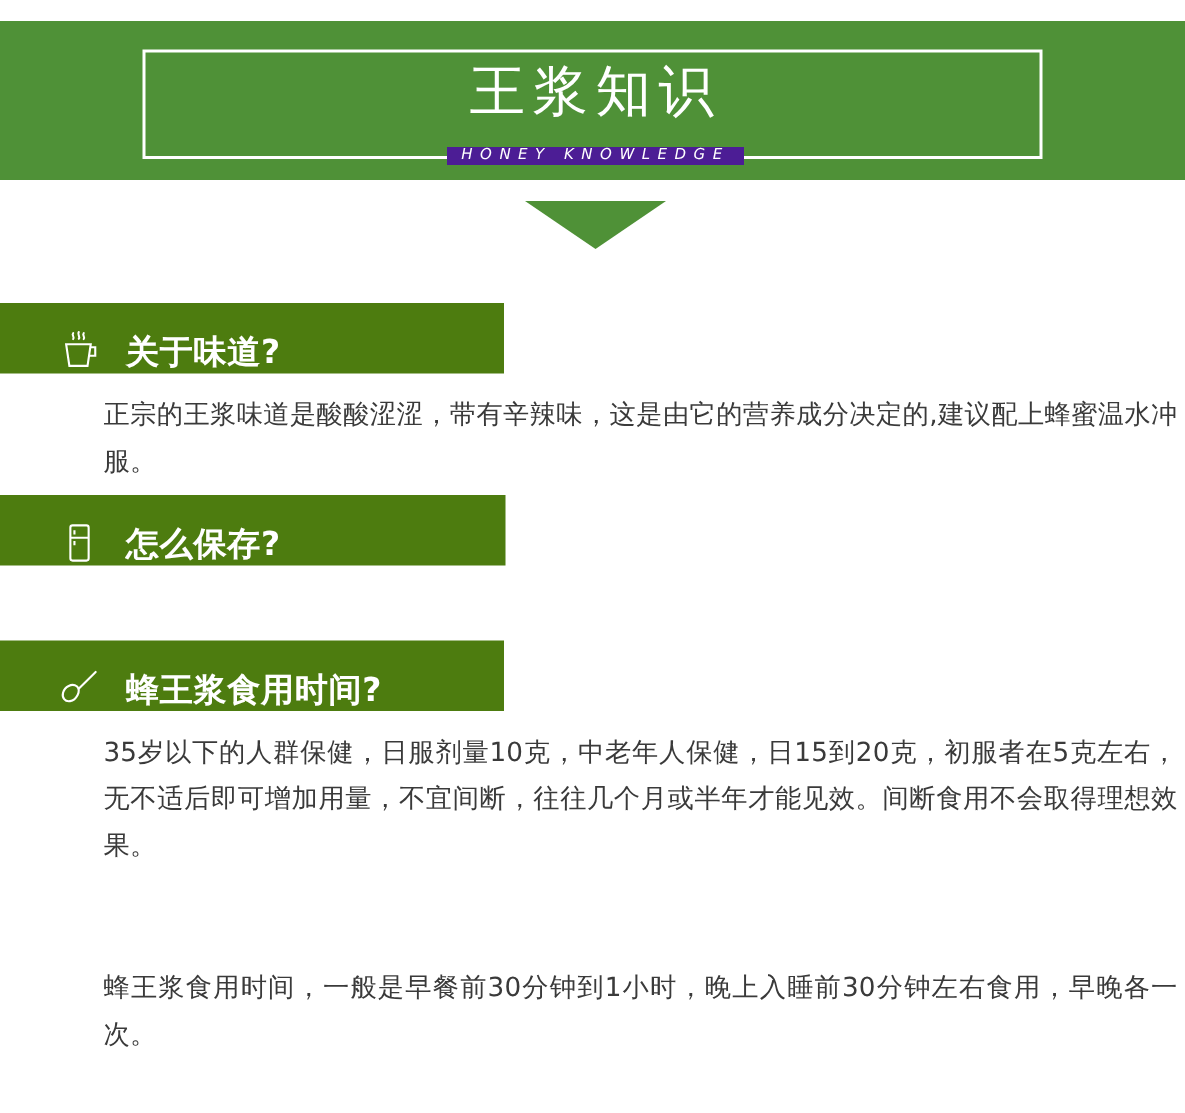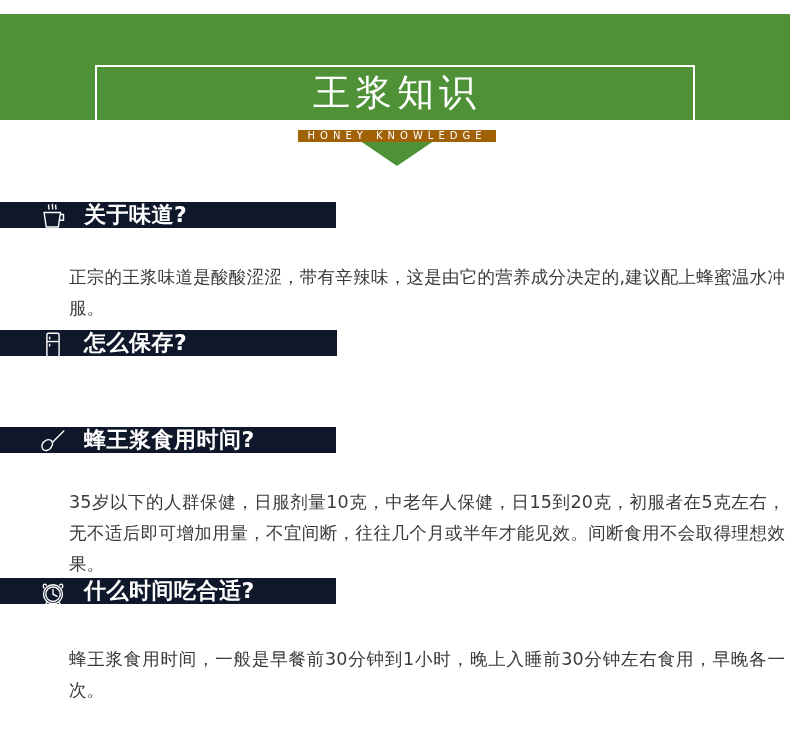--- a/index.html
+++ b/index.html
@@ -29,21 +29,20 @@
     background: #4f9137;
   }
 
   .banner-frame {
     position: absolute;
     left: 95px;
     top: 19px;
     width: 600px;
     height: 73px;
     border: 2px solid #ffffff;
-    margin-top: 32px;
   }
 
   .banner-title {
     position: absolute;
     left: 0;
     top: 3px;
     width: 600px;
     text-align: center;
     color: #ffffff;
     font-size: 37px;
@@ -64,45 +63,46 @@
     justify-content: center;
   }
 
   .banner-sub-text {
     color: #ffffff;
     font-size: 10px;
     letter-spacing: 5px;
     line-height: 12px;
     white-space: nowrap;
     padding: 0 10px;
-    background: #a16207;
+    background: #4c1d95;
     position: relative;
     z-index: 2;
     transform: translateY(-1px);
+    font-style: italic;
   }
 
   .banner-arrow {
     position: absolute;
     left: 350px;
     top: 120px;
     width: 0;
     height: 0;
     border-left: 47px solid transparent;
     border-right: 47px solid transparent;
     border-top: 32px solid #4f9137;
   }
 
   
   .section-bar {
     position: absolute;
     left: 0;
-    height: 26px;
-    background: #0f172a;
+    height: 47px;
+    background: #4d7c0f;
     display: flex;
-    align-items: flex-start;
+    align-items: flex-end;
   }
 
   .sec-icon {
     width: 30px;
     height: 30px;
     margin-left: 38px;
     flex: 0 0 auto;
     display: block;
   }
 
@@ -179,29 +179,15 @@
     <svg class="sec-icon" viewBox="0 0 32 32">
       <g fill="none" stroke="#ffffff" stroke-width="1.5" stroke-linecap="round">
         <path d="M27.5 4.2 L15.8 15.9"></path>
         <path d="M14.3 14.6 C10.6 11.8 5.4 14.8 4.3 19.0 C3.4 22.5 5.7 25.6 9.3 25.0 C13.6 24.2 17.4 18.0 14.3 14.6 Z"></path>
       </g>
     </svg>
     <div class="sec-title">蜂王浆食用时间?</div>
   </div>
   <div class="body-text" style="top:487px;">35岁以下的人群保健，日服剂量10克，中老年人保健，日15到20克，初服者在5克左右，无不适后即可增加用量，不宜间断，往往几个月或半年才能见效。间断食用不会取得理想效果。</div>
 
-  <div class="section-bar" style="top:578px; width:336px;">
-    <svg class="sec-icon" viewBox="0 0 32 32">
-      <g fill="none" stroke="#ffffff" stroke-width="1.5" stroke-linecap="round">
-        <circle cx="16" cy="17.3" r="10.1"></circle>
-        <circle cx="16" cy="17.3" r="7.7"></circle>
-        <path d="M16 12.1 L16 17.3 L20.3 19.6"></path>
-        <path d="M9.0 7.5 C6.0 5.1 4.6 8.4 6.4 10.6"></path>
-        <path d="M23.0 7.5 C26.0 5.1 27.4 8.4 25.6 10.6"></path>
-        <path d="M9.6 26.1 L7.8 28.8"></path>
-        <path d="M22.4 26.1 L24.2 28.8"></path>
-      </g>
-    </svg>
-    <div class="sec-title">什么时间吃合适?</div>
-  </div>
   <div class="body-text" style="top:644px;">蜂王浆食用时间，一般是早餐前30分钟到1小时，晚上入睡前30分钟左右食用，早晚各一次。</div>
 
 </div>
 
 </body></html>

